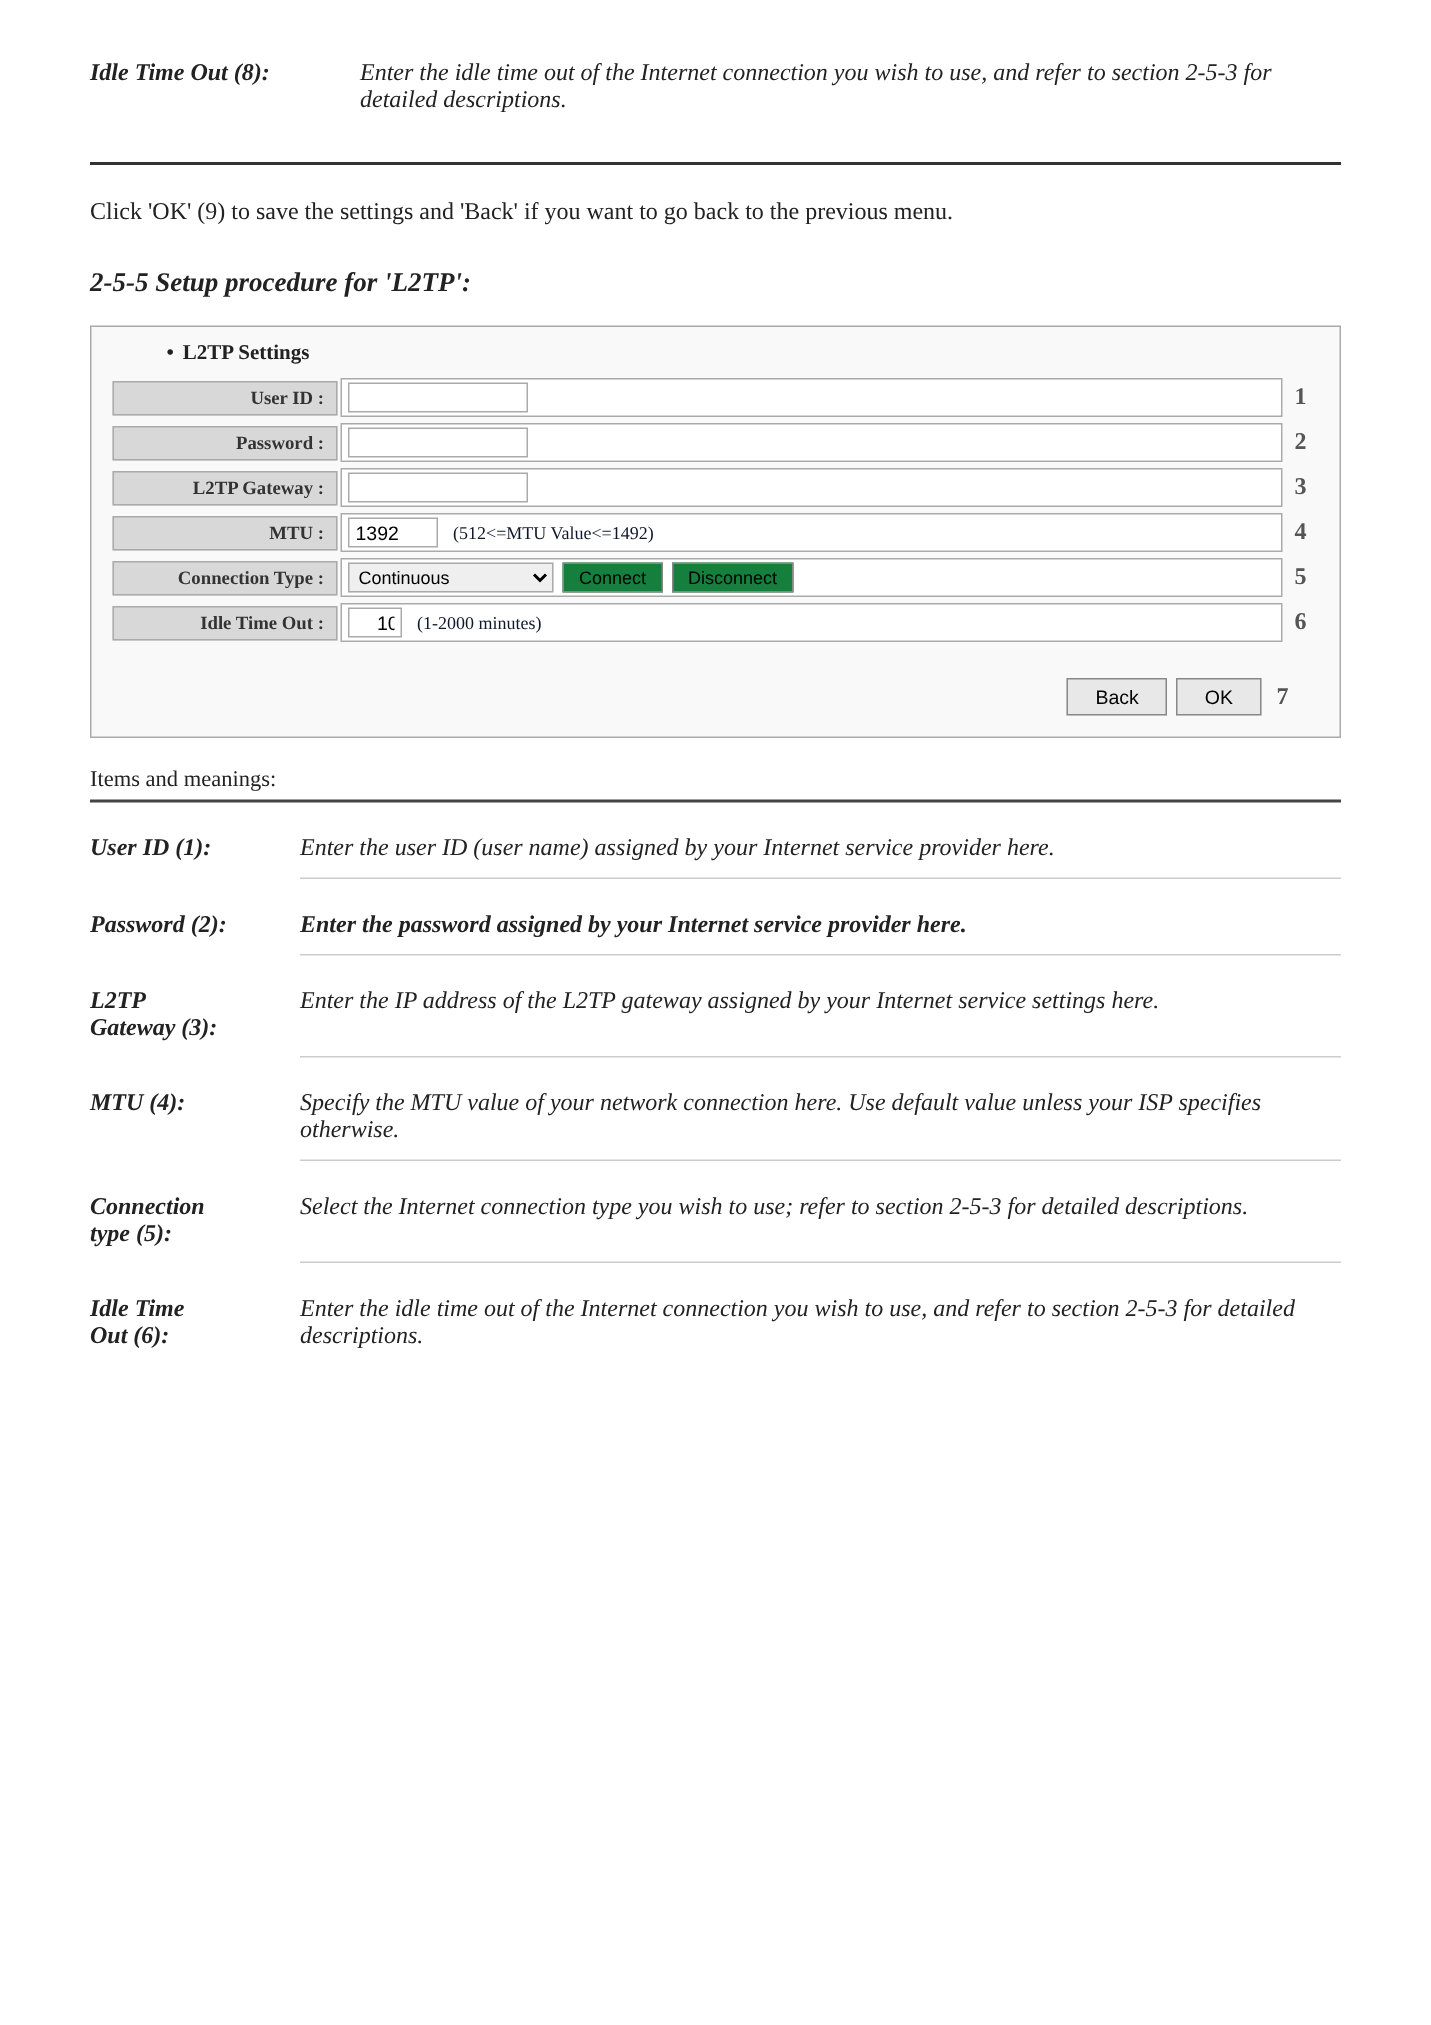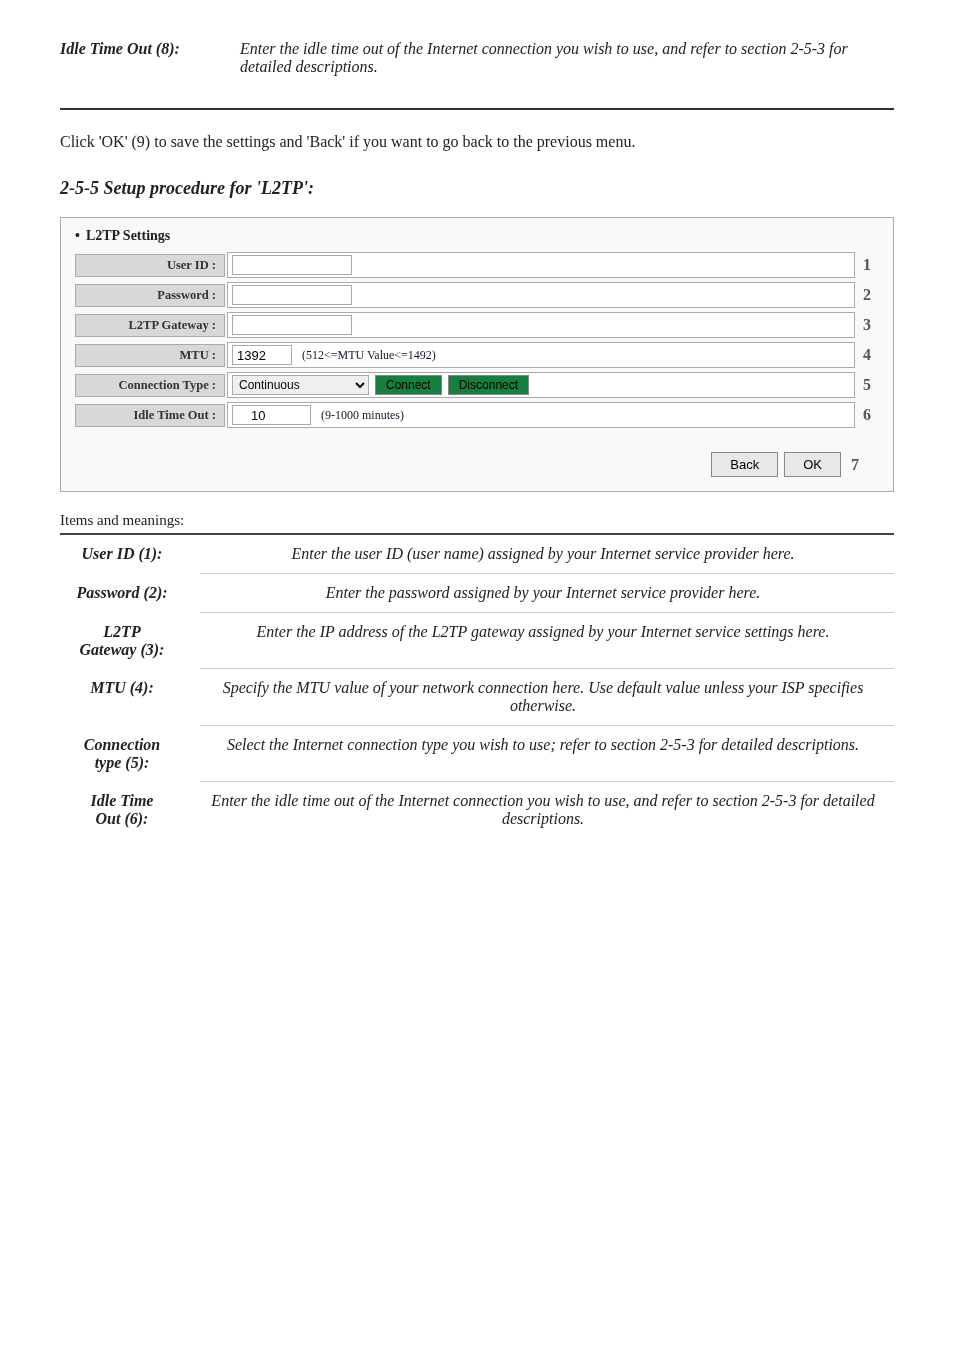--- a/index.html
+++ b/index.html
@@ -46,20 +46,21 @@
     .settings-box {
       border: 1px solid #aaa;
       padding: 10px 14px 14px 14px;
       margin-bottom: 20px;
       background: #f9f9f9;
     }
     .settings-title {
       font-size: 14px;
       font-weight: bold;
       margin-bottom: 8px;
+      margin-left: 36px;
     }
     .settings-row {
       display: flex;
       align-items: center;
       margin-bottom: 4px;
       font-size: 13px;
     }
     .settings-row label {
       text-align: right;
       min-width: 150px;
@@ -146,24 +147,23 @@
       border: none;
       border-top: 2px solid #444;
       margin-bottom: 0;
     }
     .items-table {
       width: 100%;
       border-collapse: collapse;
       margin-top: 0;
     }
     .items-table tr td {
-      padding: 10px 8px 10px 0;
+      padding: 22px 8px 10px 0;
       vertical-align: top;
       font-style: italic;
-      text-align: center;
     }
     .items-table tr td:first-child {
       white-space: nowrap;
       min-width: 140px;
       font-weight: bold;
       padding-right: 16px;
     }
     .items-table tr td:last-child {
       border-top: 1px solid #ccc;
     }
@@ -231,22 +231,22 @@
       </select>
       <button class="btn-sm">Connect</button>
       <button class="btn-sm">Disconnect</button>
     </div>
     <span class="row-number">5</span>
   </div>
 
   <div class="settings-row">
     <label>Idle Time Out :</label>
     <div class="field-area">
-      <input type="text" value="10" style="width: 79px; padding-left: 18px;">
-      <span class="hint-text">(9-1000 minutes)</span>
+      <input type="text" value="10" style="width: 36px; padding-left: 18px;">
+      <span class="hint-text">(1-2000 minutes)</span>
     </div>
     <span class="row-number">6</span>
   </div>
 
   <div class="box-footer">
     <button class="btn-main">Back</button>
     <button class="btn-main">OK</button>
     <span class="box-footer-num">7</span>
   </div>
 </div>
@@ -255,21 +255,21 @@
 <hr class="items-divider">
 
 <table class="items-table">
   <tbody id="items-tbody">
   <tr>
         <td>User ID (1):</td>
         <td>Enter the user ID (user name) assigned by your Internet service provider here.</td>
       </tr>
       <tr>
         <td>Password (2):</td>
-        <td style="border-top: 1px solid rgb(204, 204, 204);">Enter the password assigned by your Internet service provider here.</td>
+        <td style="border-top: 1px solid rgb(204, 204, 204); font-weight: bold;">Enter the password assigned by your Internet service provider here.</td>
       </tr>
       <tr>
         <td>L2TP<br>Gateway (3):</td>
         <td style="border-top: 1px solid rgb(204, 204, 204);">Enter the IP address of the L2TP gateway assigned by your Internet service settings here.</td>
       </tr>
       <tr>
         <td>MTU (4):</td>
         <td style="border-top: 1px solid rgb(204, 204, 204);">Specify the MTU value of your network connection here. Use default value unless your ISP specifies otherwise.</td>
       </tr>
       <tr>

